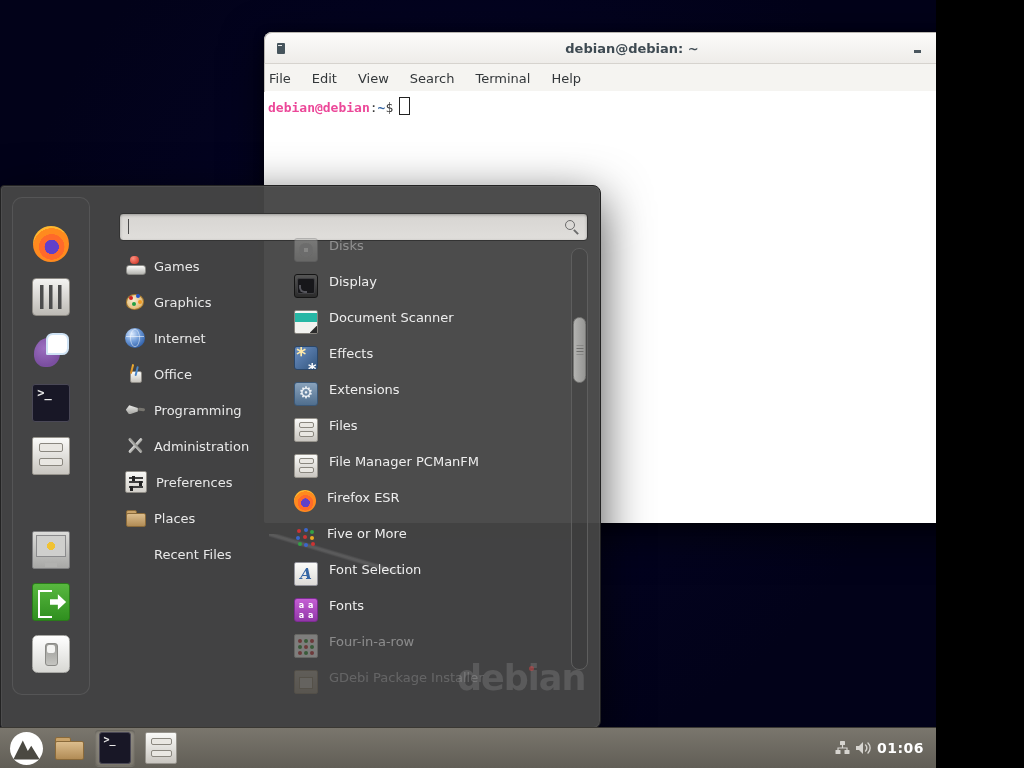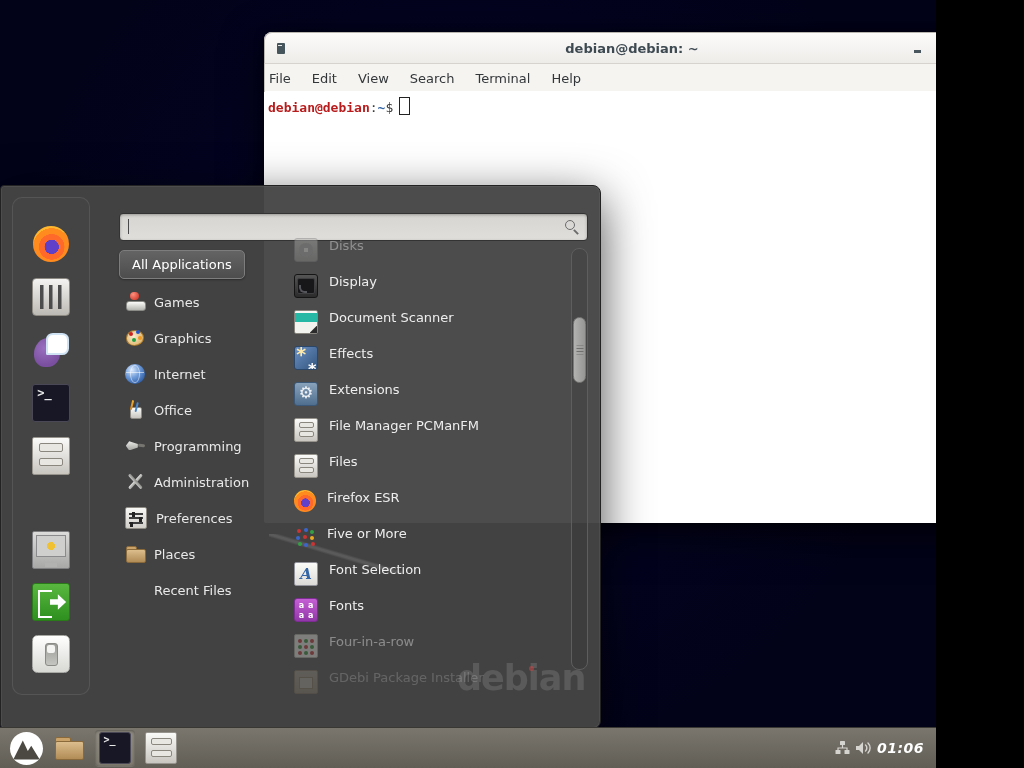--- a/index.html
+++ b/index.html
@@ -23,21 +23,21 @@
   .wc-max{width:6px;height:6px;border:2px solid #4a565e;}
   .wc-close{position:relative;width:10px;height:10px;}
   .wc-close::before,.wc-close::after{content:"";position:absolute;left:-1px;top:4px;width:12px;height:2.5px;background:#4a565e;}
   .wc-close::before{transform:rotate(45deg);}
   .wc-close::after{transform:rotate(-45deg);}
   .menubar{height:28px;background:#f5f4f1;border-left:1px solid #c5c2bc;border-right:1px solid #c5c2bc;
     display:flex;align-items:center;gap:13px;font-size:13px;color:#33373a;}
   .menubar-item{padding:2px 4px;border-radius:3px;}
   .term-body{position:absolute;top:59px;left:1px;right:1px;bottom:1px;background:#ffffff;}
   .prompt-line{padding:6px 0 0 3px;font-family:"DejaVu Sans Mono",monospace;font-size:13px;white-space:nowrap;}
-  .p-user{color:#b91c1c;font-weight:bold;}
+  .p-user{color:#ec4899;font-weight:bold;}
   .p-colon{color:#3a3a3a;}
   .p-path{color:#3465a4;font-weight:bold;}
   .p-dollar{color:#3a3a3a;}
   .cursor{display:inline-block;width:9px;height:16px;border:1.5px solid #222;margin-left:6px;vertical-align:-3px;}
   .term-scrollbar{position:absolute;right:0;top:0;bottom:0;width:14px;background:#fbfbfa;border-left:1px solid #e6e4e1;}
   .term-thumb{position:absolute;left:2px;right:2px;top:4px;bottom:4px;background:linear-gradient(90deg,#9a9a96,#8b8b87);border:1px solid #7c7c78;border-radius:6px;}
 
   
   .app-menu{position:absolute;left:0;top:185px;width:599px;height:542px;
     background:rgba(69,69,69,0.96);border:1px solid #232323;border-radius:4px 8px 8px 4px;
@@ -94,21 +94,21 @@
   .tb-menu-btn{width:37px;height:37px;background:none;border:none;padding:0;display:flex;align-items:center;justify-content:center;cursor:pointer;}
   .ic-menu-logo{position:relative;width:33px;height:33px;border-radius:50%;background:#fff;overflow:hidden;display:inline-block;}
   .ic-menu-logo::before{content:"";position:absolute;left:10%;right:10%;bottom:15%;height:58%;background:#4b4942;
     clip-path:polygon(0 100%,36% 0,55% 55%,68% 28%,100% 100%);}
   .tb-windows{display:flex;align-items:center;gap:6px;}
   .tb-win-btn{width:40px;height:36px;background:none;border:none;border-radius:4px;
     display:flex;align-items:center;justify-content:center;cursor:pointer;}
   .tb-win-btn.active{background:linear-gradient(#908c82,#7d796f);
     box-shadow:inset 0 1px 3px rgba(0,0,0,.4),0 1px 0 rgba(255,255,255,.12);}
   .tb-win-btn .ic{width:30px;height:30px;font-size:10px;}
-  .tray{margin-left:auto;display:flex;align-items:flex-start;gap:4px;padding-right:4px;font-style:italic;}
+  .tray{margin-left:auto;display:flex;align-items:flex-start;gap:4px;padding-right:4px;}
   .tray svg{display:block;}
   .clock{font-weight:bold;color:#ffffff;font-size:14px;letter-spacing:.5px;}
 
   
   .ic{position:relative;display:inline-block;flex:none;}
   .ic-firefox{border-radius:50%;background:
     radial-gradient(circle at 52% 58%, #6140c9 0 25%, #ff6a2a 26% 45%, #ff8a1e 46% 66%, #ffb72e 67% 84%, #ffd967 85% 100%);}
   .ic-control-center{background:linear-gradient(#f4f3f1,#bdbab4);border:1px solid #8d8a84;border-radius:4px;}
   .ic-control-center::before{content:"";position:absolute;left:20%;right:20%;top:18%;bottom:18%;
     background-image:linear-gradient(#4c4c4c,#4c4c4c),linear-gradient(#4c4c4c,#4c4c4c),linear-gradient(#4c4c4c,#4c4c4c);
@@ -285,24 +285,20 @@
     </div>
 
     <div class="search-box">
       <input class="search-input" type="text" value="" style="">
       <span class="search-caret"></span>
       <span class="ic-search"></span>
     </div>
 
     <div class="categories">
 
-    <div class="cat-item selected">
-
-          <span class="cat-label">All Applications</span>
-        </div>
         <div class="cat-item">
           <span class="ic ic-games"></span>
           <span class="cat-label">Games</span>
         </div>
         <div class="cat-item">
           <span class="ic ic-graphics"></span>
           <span class="cat-label">Graphics</span>
         </div>
         <div class="cat-item">
           <span class="ic ic-internet"></span>
@@ -351,25 +347,25 @@
         <div class="app-item">
           <span class="ic ic-effects"></span>
           <span class="app-label">Effects</span>
         </div>
         <div class="app-item">
           <span class="ic ic-extensions"></span>
           <span class="app-label">Extensions</span>
         </div>
         <div class="app-item">
           <span class="ic ic-file-cabinet"></span>
+          <span class="app-label">Files</span>
+        </div>
+        <div class="app-item">
+          <span class="ic ic-file-cabinet"></span>
           <span class="app-label">File Manager PCManFM</span>
-        </div>
-        <div class="app-item">
-          <span class="ic ic-file-cabinet"></span>
-          <span class="app-label">Files</span>
         </div>
         <div class="app-item">
           <span class="ic ic-firefox"></span>
           <span class="app-label">Firefox ESR</span>
         </div>
         <div class="app-item">
           <span class="ic ic-five-or-more"></span>
           <span class="app-label">Five or More</span>
         </div>
         <div class="app-item">

